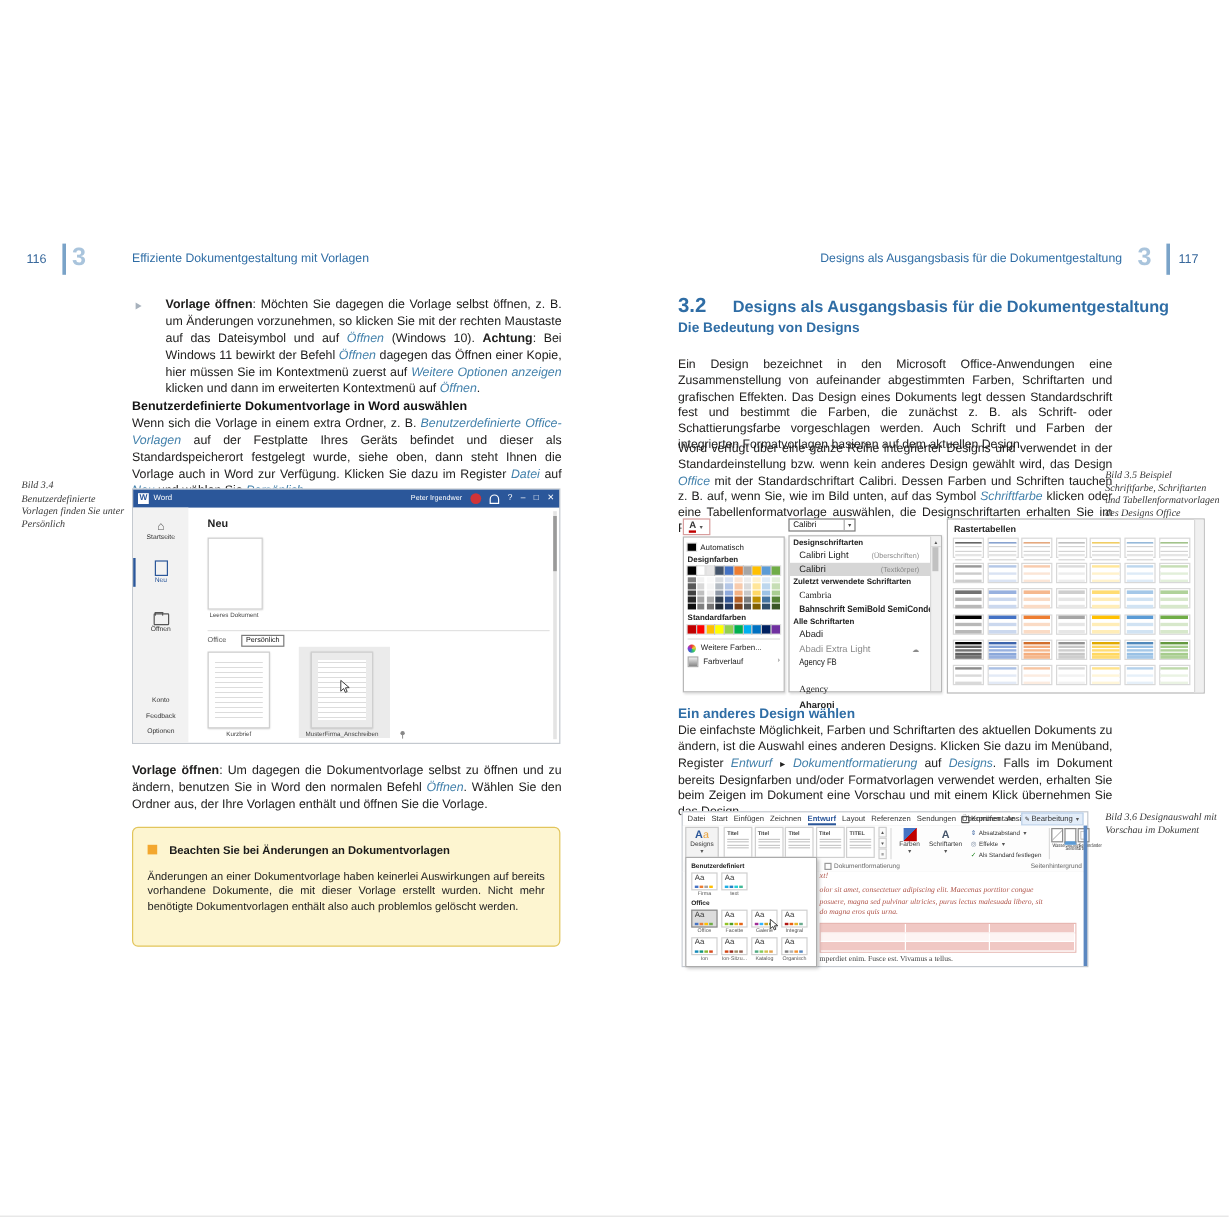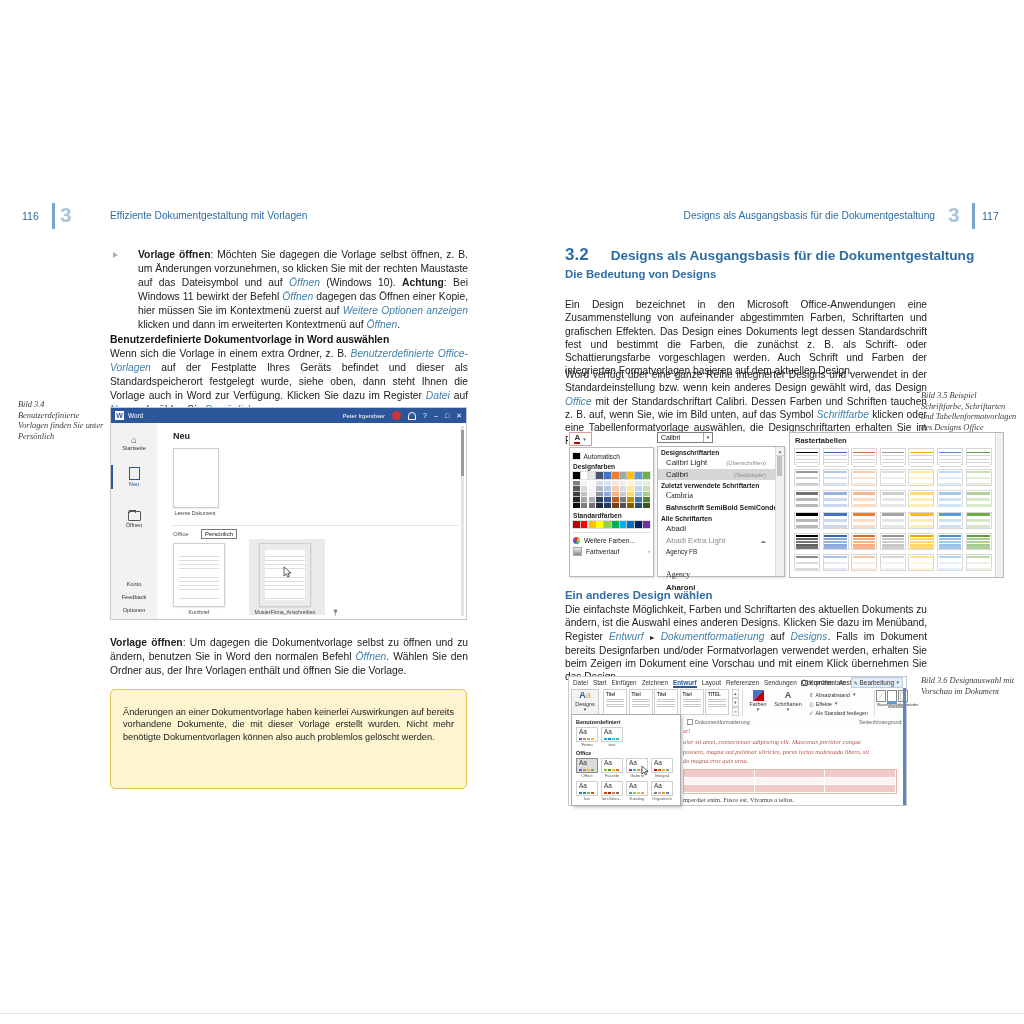--- a/index.html
+++ b/index.html
@@ -206,21 +206,24 @@
       <rect x="2.1" y="3.5" width="0.8" height="3" fill="#888"></rect>
     </svg>
   <div class="scroll-track" style="right:2px;top:18px;height:190px;">
     <div class="scroll-thumb" style="top:4px;height:46px;"></div>
   </div>
 </div>
 
 <div class="abs txt" style="left:110px;top:636px;width:358px;"><span class="bd">Vorlage öffnen</span><span>: Um dagegen die Dokumentvorlage selbst zu öffnen und zu ändern, benutzen Sie in Word den normalen Befehl </span><span class="it">Öffnen</span><span>. Wählen Sie den Ordner aus, der Ihre Vorlagen enthält und öffnen Sie die Vorlage.</span></div>
 
 <div class="abs note" style="left:110px;top:689px;width:357px;height:100px;">
-  <div class="note-p">Änderungen an einer Dokumentvorlage haben keinerlei Auswirkungen auf bereits vorhandene Dokumente, die mit dieser Vorlage erstellt wurden. Nicht mehr benötigte Dokumentvorlagen können also auch problemlos gelöscht werden.</div>
+  <div>
+    <span class="note-sq"></span><span class="note-title">Beachten Sie bei Änderungen an Dokumentvorlagen</span>
+  </div>
+  <div class="note-p">Änderungen an einer Dokumentvorlage haben keinerlei Auswirkungen auf bereits vorhandene Dokumente, die mit dieser Vorlage erstellt wurden. Nicht mehr benötigte Dokumentvorlagen enthält also auch problemlos gelöscht werden.</div>
 </div>
 
 <div class="abs hdr-title" style="right:89px;top:210px;">Designs als Ausgangsbasis für die Dokumentgestaltung</div>
 <span class="abs hdr-big" style="left:948px;top:204px;">3</span>
 <div class="abs hdr-bar" style="left:972px;top:203px;"></div>
 <span class="abs hdr-num" style="left:982px;top:210px;">117</span>
 
 <div class="abs" style="left:565px;top:245px;display:flex;align-items:baseline;gap:22px;">
   <span class="h32-num">3.2</span>
   <span class="h32-t">Designs als Ausgangsbasis für die Dokumentgestaltung</span>

